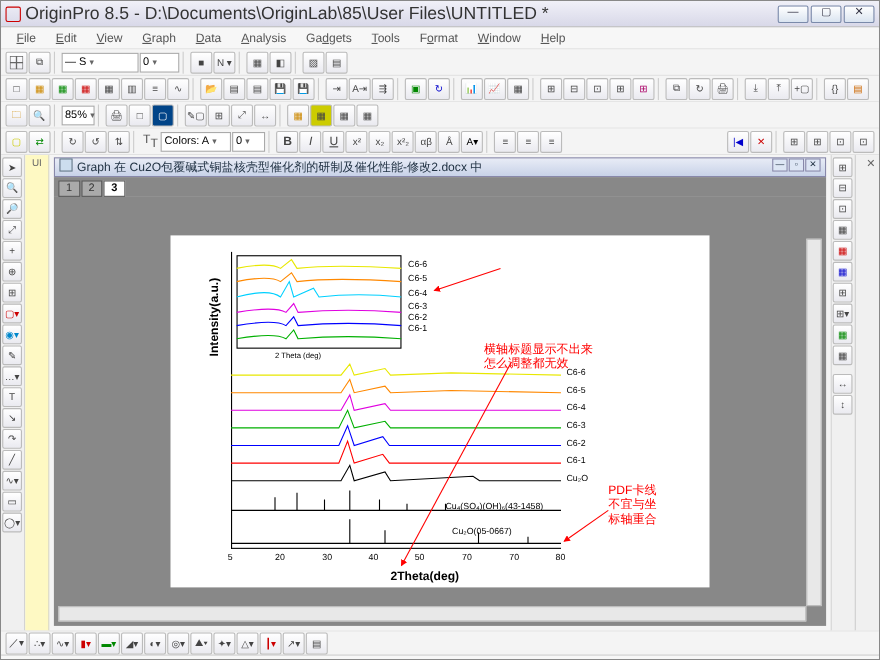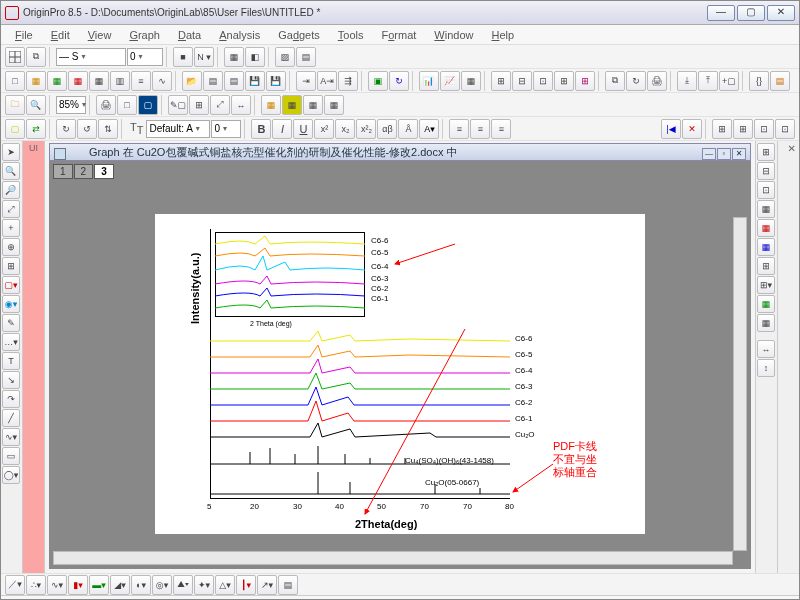--- a/index.html
+++ b/index.html
@@ -1,36 +1,36 @@
 <!DOCTYPE html>
 <html><head>
 <meta charset="utf-8">
 <style>
 * { margin:0; padding:0; box-sizing:border-box; font-family:"Segoe UI",Tahoma,sans-serif; font-size:11px; }
 body { background:#fff; width:800px; height:600px; overflow:hidden; border:1px solid #888; }
 .titlebar { height:24px; background:linear-gradient(#f0f0f8,#d8d8e8); display:flex; align-items:center; padding:0 4px; border-bottom:1px solid #aaa; }
 .titlebar .ico { width:14px; height:14px; border:1px solid #c00; margin-right:4px; border-radius:2px; }
-.titlebar .ttl { flex:1; color:#333; font-size:10px; }
+.titlebar .ttl { flex:1; color:#333; font-size:16px; }
 .winbtns { display:flex; gap:2px; }
 .winbtn { width:28px; height:16px; border:1px solid #7a8aaa; border-radius:2px; background:linear-gradient(#fff,#dae4f0); text-align:center; line-height:12px; font-size:10px; color:#334; }
 .menubar { height:20px; display:flex; align-items:center; padding:2px 6px; background:#f7f7f7; border-bottom:1px solid #ddd; gap:2px; }
 .menubar span { padding:1px 8px; color:#555; }
 .menubar span u { text-decoration:underline; }
 .tb-row { height:24px; display:flex; align-items:center; padding:1px 4px; background:#f4f4f4; border-bottom:1px solid #e2e2e2; gap:1px; }
 .tbtn { width:20px; height:20px; border:1px solid #bbb; background:linear-gradient(#fff,#eaeaf0); display:flex; align-items:center; justify-content:center; font-size:9px; color:#444; border-radius:2px; flex-shrink:0; }
 .tbtn svg { width:12px; height:12px; }
 .tsep { width:4px; height:20px; border-left:1px solid #ccc; margin:0 2px; flex-shrink:0; }
 .tsel { height:18px; border:1px solid #aaa; background:#fff; padding:0 2px; display:flex; align-items:center; font-size:10px; flex-shrink:0; }
 .tsel::after { content:"▾"; margin-left:3px; color:#666; font-size:8px; }
 .main { display:flex; height:432px; }
 .ltools { width:22px; background:#f0f0f0; border-right:1px solid #ccc; padding:2px 1px; display:flex; flex-direction:column; gap:1px; }
 .ltools .tbtn { width:18px; height:18px; }
-.lpane { width:22px; background:#fca5a5; border-right:1px solid #ccc;text-align:center; }
+.lpane { width:22px; background:#fef9c3; border-right:1px solid #ccc;text-align:center; }
 .center { flex:1; display:flex; flex-direction:column; background:#f4f4f4; position:relative; }
-.gtitle { height:18px; background:linear-gradient(#e8ecf6,#c8d2e8); border:1px solid #88a; display:flex; align-items:flex-end; padding:0 4px; font-size:11px; color:#234; margin:2px 4px 0 4px;gap:19px; }
+.gtitle { height:18px; background:linear-gradient(#e8ecf6,#c8d2e8); border:1px solid #88a; display:flex; align-items:flex-start; padding:0 4px; font-size:11px; color:#234; margin:2px 4px 0 4px; }
 .gtitle .gico { width:12px; height:12px; border:1px solid #678; margin-right:4px; background:#cde; }
 .gwinbtns { margin-left:auto; display:flex; gap:1px; }
 .gwinbtns div { width:14px; height:12px; background:#dde6f4; border:1px solid #88a; font-size:8px; text-align:center; line-height:10px; }
 .tabs { height:18px; display:flex; align-items:flex-end; margin:0 4px; background:#888; padding-left:4px; }
 .tab { padding:1px 6px; font-size:10px; border:1px solid #555; background:#aaa; color:#333; margin-right:1px;}
 .tab.active { background:#fff; color:#000; font-weight:bold; }
 .canvas { flex:1; margin:0 4px 4px 4px; background:#888; display:flex; align-items:center; justify-content:center; overflow:hidden; position:relative; }
 .page { width:490px; height:320px; background:#fff; position:relative; }
 .rtools { width:22px; background:#f0f0f0; border-left:1px solid #ccc; padding:2px 1px; display:flex; flex-direction:column; gap:1px; }
 .rtools .tbtn { width:18px; height:18px; }
@@ -166,21 +166,21 @@
 
 <div class="tb-row">
   <div class="tbtn" style="color:#cc0">▢</div>
   <div class="tbtn" style="color:#080">⇄</div>
   <div class="tsep"></div>
   <div class="tbtn">↻</div>
   <div class="tbtn">↺</div>
   <div class="tbtn">⇅</div>
   <div class="tsep"></div>
   <span style="padding:0 2px;color:#555">T<sub>T</sub></span>
-  <div class="tsel" style="width:64px">Default: A</div>
+  <div class="tsel" style="width:64px">Colors: A</div>
   <div class="tsel" style="width:30px">0</div>
   <div class="tsep"></div>
   <div class="tbtn">
       <b>B</b>
     </div>
   <div class="tbtn">
       <i>I</i>
     </div>
   <div class="tbtn">
       <u>U</u>
@@ -305,21 +305,21 @@
           </g>
           <line x1="0" y1="50" x2="300" y2="50" stroke="#000"></line>
           <g stroke="#000" stroke-width="1">
             <line x1="108" y1="50" x2="108" y2="28"></line>
               <line x1="140" y1="50" x2="140" y2="38"></line>
               <line x1="225" y1="50" x2="225" y2="40"></line>
               <line x1="270" y1="50" x2="270" y2="44"></line>
           </g>
         </svg>
         <div class="legend" style="left:250px;top:242px;font-size:8px">Cu₄(SO₄)(OH)₆(43-1458)</div>
-        <div class="legend" style="left:270px;top:264px;font-size:8px">Cu₂O(05-0667)</div>
+        <div class="legend" style="left:256px;top:264px;font-size:8px">Cu₂O(05-0667)</div>
 
         <div class="tick" style="left:52px;top:288px">5</div>
         <div class="tick" style="left:95px;top:288px">20</div>
         <div class="tick" style="left:138px;top:288px">30</div>
         <div class="tick" style="left:180px;top:288px">40</div>
         <div class="tick" style="left:222px;top:288px">50</div>
         <div class="tick" style="left:265px;top:288px">70</div>
         <div class="tick" style="left:308px;top:288px">70</div>
         <div class="tick" style="left:350px;top:288px">80</div>
         <div class="xlab">2Theta(deg)</div>
@@ -327,20 +327,22 @@
         <svg style="position:absolute;left:0;top:0;width:490px;height:320px;pointer-events:none">
           <defs>
               <marker id="ah" markerWidth="6" markerHeight="6" refX="5" refY="3" orient="auto">
                 <path d="M0 0 L6 3 L0 6 z" fill="#f00"></path>
               </marker>
             </defs>
           <line x1="300" y1="30" x2="240" y2="50" stroke="#f00" marker-end="url(#ah)"></line>
           <line x1="310" y1="115" x2="210" y2="300" stroke="#f00" marker-end="url(#ah)"></line>
           <line x1="398" y1="250" x2="358" y2="278" stroke="#f00" marker-end="url(#ah)"></line>
         </svg>
+        <div class="anno" style="left:285px;top:98px;white-space:pre">横轴标题显示不出来
+怎么调整都无效</div>
         <div class="anno" style="left:398px;top:226px;white-space:pre">PDF卡线
 不宜与坐
 标轴重合</div>
       </div>
 
       <div style="position:absolute;right:4px;top:38px;bottom:18px;width:14px;background:#e8e8e8;border:1px solid #bbb"></div>
       <div style="position:absolute;left:4px;right:18px;bottom:4px;height:14px;background:#e8e8e8;border:1px solid #bbb"></div>
     </div>
   </div>
 

